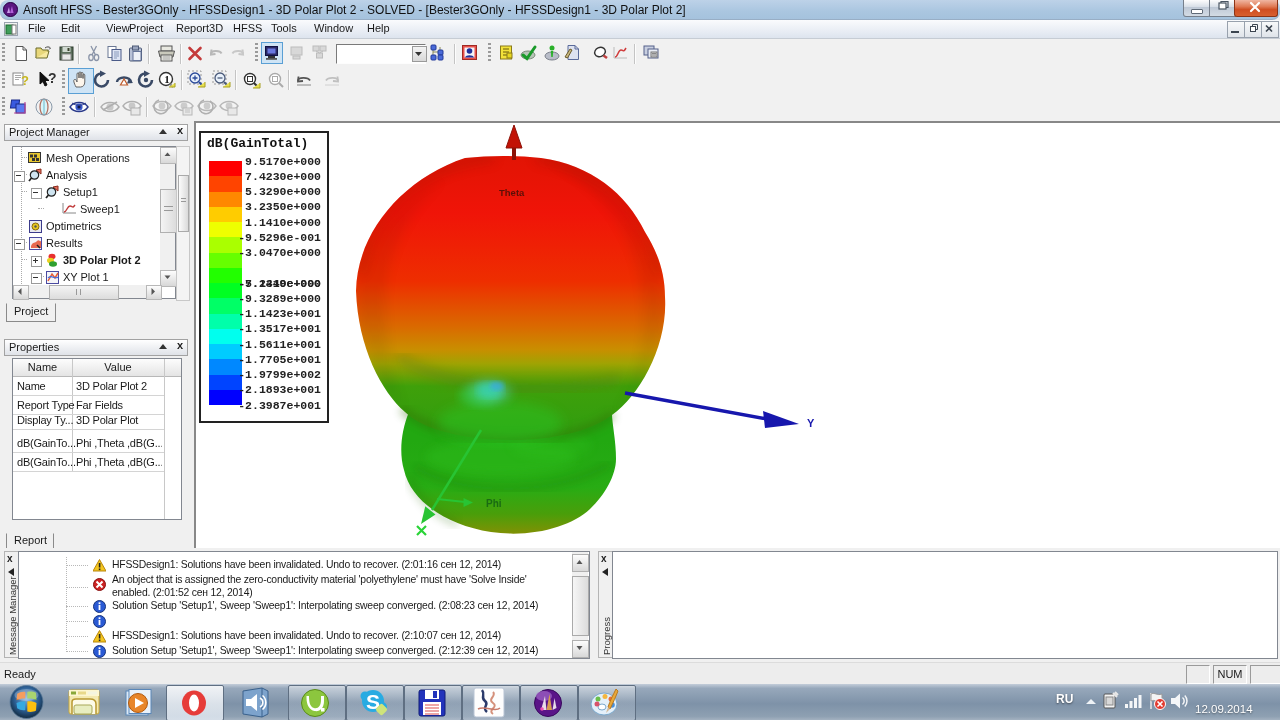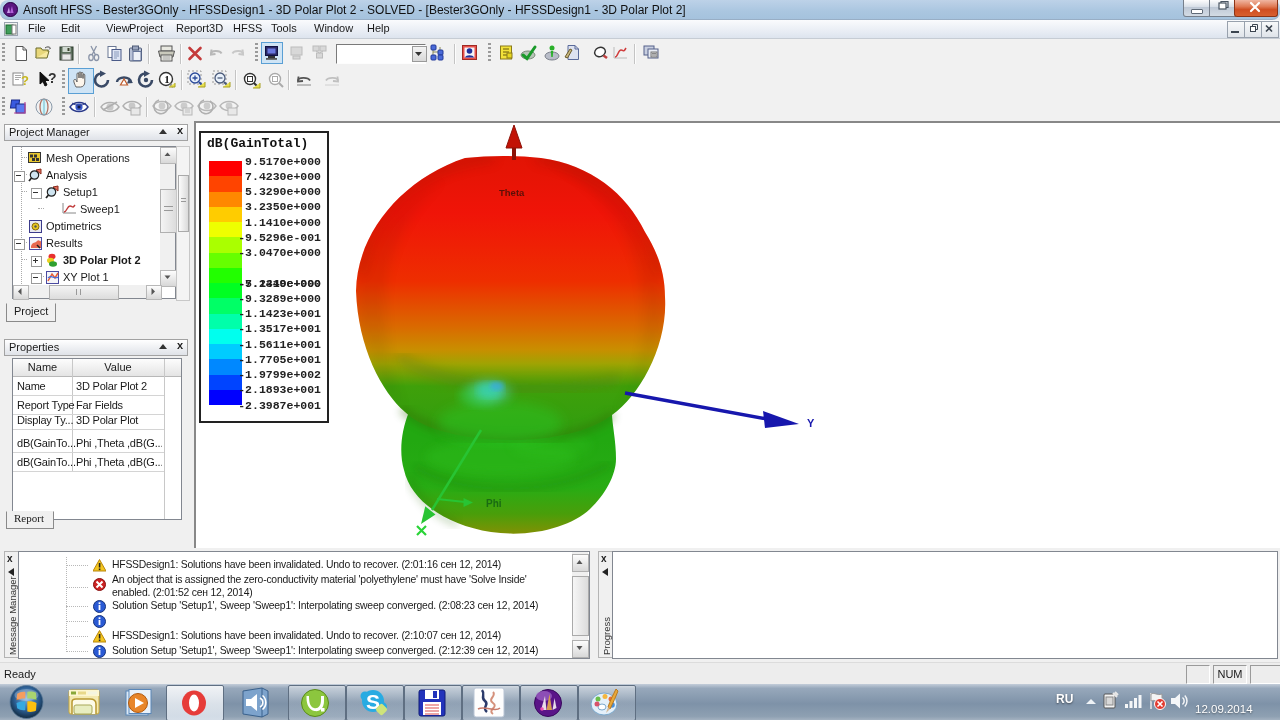--- a/index.html
+++ b/index.html
@@ -525,21 +525,21 @@
         <div class="c2">Phi ,Theta ,dB(G...</div>
         <div style="position:absolute;bottom:0;width:151px;border-bottom:1px solid #d4d4d4;"></div>
       </div>
     <div class="prow" style="top:94px;">
         <div class="c1">dB(GainTo...</div>
         <div class="c2">Phi ,Theta ,dB(G...</div>
         <div style="position:absolute;bottom:0;width:151px;border-bottom:1px solid #d4d4d4;"></div>
       </div>
   </div>
 
-  <div class="abs" style="left:6px;top:390px;width:46px;height:16px;background:#f0f0f0;border:1px solid #8a8a8a;border-top:1px solid #f0f0f0;font-family:Liberation Serif, serif;">
+  <div class="abs" style="left:6px;top:412px;width:46px;height:16px;background:#f0f0f0;border:1px solid #8a8a8a;border-top:1px solid #f0f0f0;">
     <div style="position:absolute;left:7px;top:0px;">Report</div>
   </div>
 </div>
 <div class="abs" id="viewport" style="left:194px;top:121px;width:1084px;height:427px;background:#fff;
      border-top:2px solid #888;border-left:2px solid #888;border-bottom:1px solid #aaa;">
 
   <svg class="abs" style="left:0;top:0" width="1082" height="425" viewBox="0 0 1082 425">
     <defs>
       <linearGradient id="glup" x1="0" y1="34" x2="0" y2="317" gradientUnits="userSpaceOnUse">
         <stop offset="0" stop-color="#e21404"></stop>

